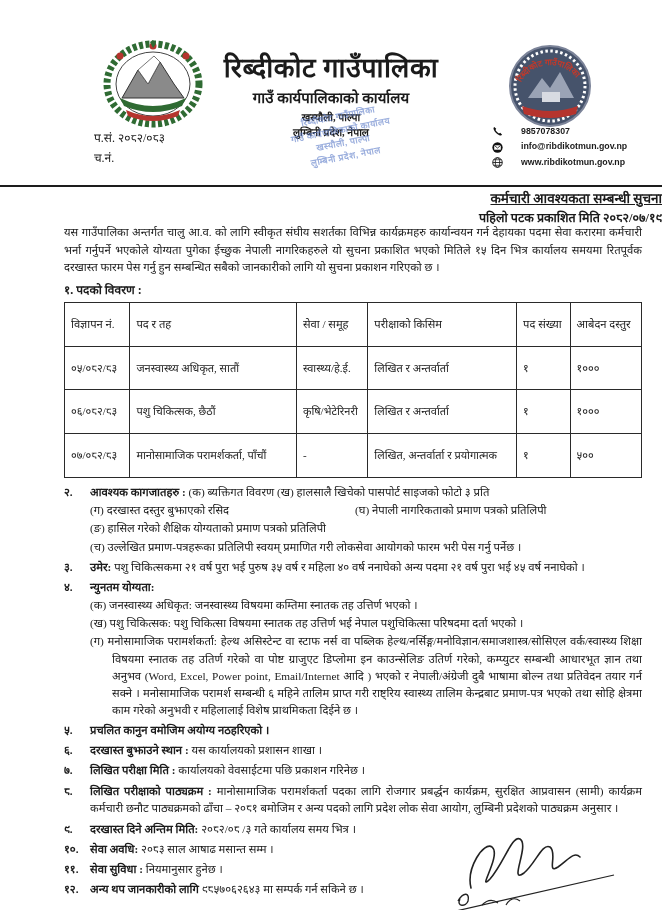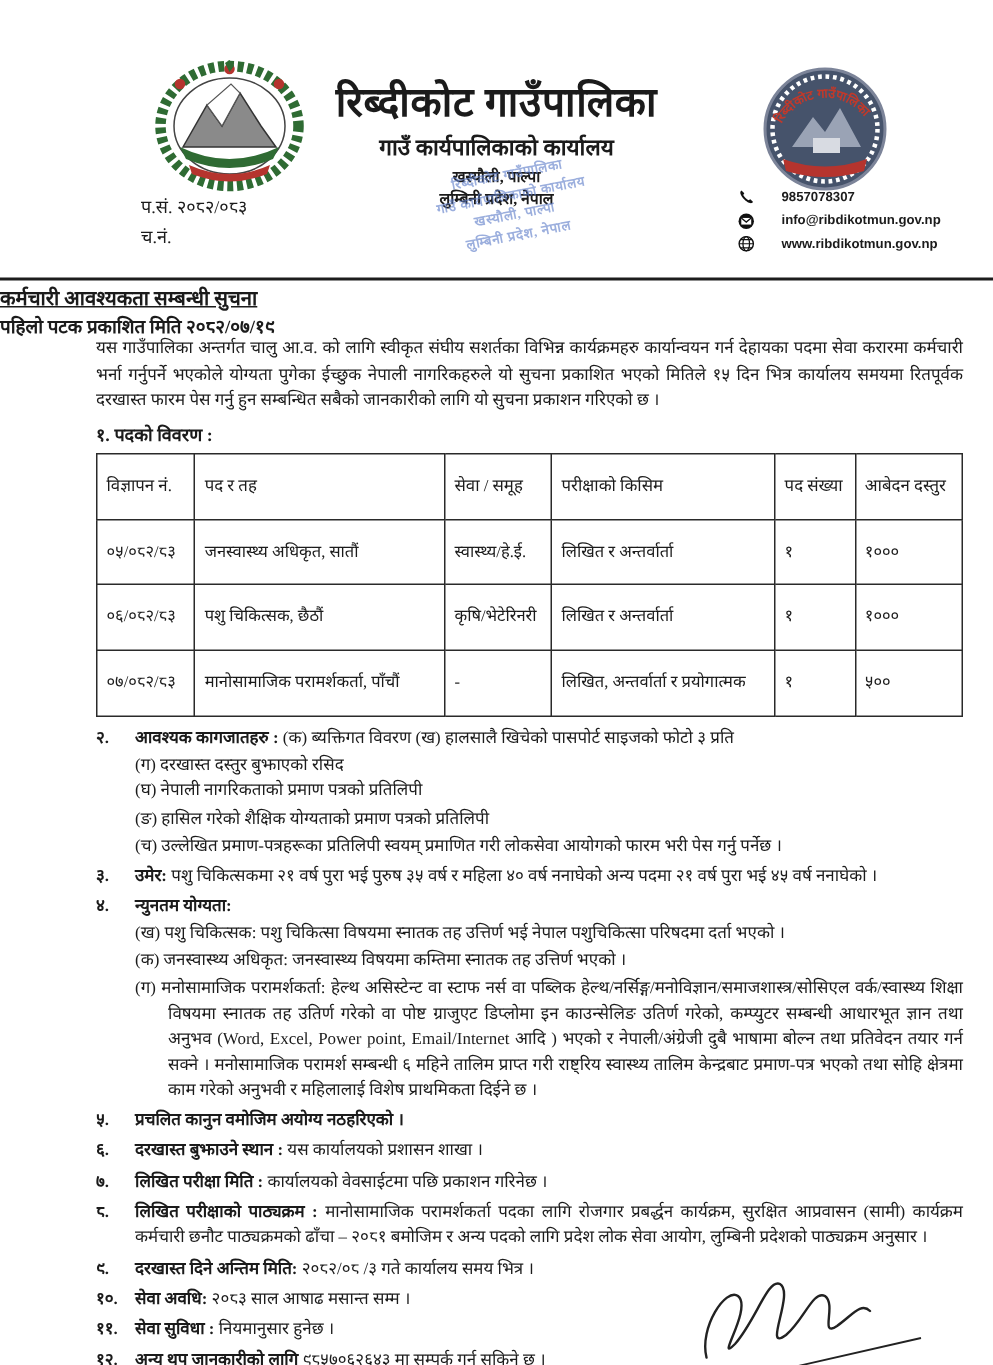--- a/index.html
+++ b/index.html
@@ -21,41 +21,41 @@
   .contacts{position:absolute;left:492px;top:124px;font-size:8.8px;font-weight:700;
             font-family:"Liberation Sans","DejaVu Sans",sans-serif;line-height:1.75;}
   .contact-row{display:flex;align-items:center;gap:18px;white-space:nowrap;}
   .cicon{width:11px;height:11px;flex:0 0 11px;display:inline-block;}
   .stamp{
     position:absolute;left:252px;top:110px;width:180px;text-align:center;
     transform:rotate(-11deg);color:#5f7ec9;opacity:.62;font-size:9px;
     font-weight:700;line-height:1.5;letter-spacing:.5px;pointer-events:none;
   }
   
-  .subject-block{position:absolute;top:189px;left:0;right:0;text-align:left;}
+  .subject-block{position:absolute;top:189px;left:0;right:0;text-align:right;}
   .subject{font-size:13.5px;font-weight:700;text-decoration:underline;}
   .published{font-size:12.5px;font-weight:700;margin-top:2px;}
   .content{position:absolute;top:224px;left:64px;right:20px;}
   .intro{font-size:11.3px;line-height:1.55;text-align:justify;}
   .sec-head{font-size:12px;font-weight:700;margin-top:4px;}
   table.positions{border-collapse:collapse;width:100%;margin-top:4px;font-size:11px;}
   table.positions th,table.positions td{
     border:1.2px solid #2a2a2a;padding:14px 6px;text-align:left;font-weight:400;
     line-height:1.35;vertical-align:middle;
   }
   table.positions th{font-size:11.2px;}
   .c-num{width:11%;} .c-post{width:28%;} .c-serv{width:12%;}
   .c-exam{width:25%;} .c-count{width:9%;text-align:left;} .c-fee{width:12%;}
   .items{margin-top:6px;font-size:11.3px;line-height:1.52;}
   .item{display:flex;margin-top:3px;}
   .item .num{flex:0 0 26px;font-weight:700;}
   .item .body{flex:1;text-align:justify;}
   .lbl{font-weight:700;}
   .subline{margin-top:1px;}
-  .two-col{display:flex;flex-direction:column;}
+  .two-col{display:flex;}
   .two-col .left{flex:0 0 48%;}
   .two-col .right{flex:1;}
   .hang{padding-left:22px;text-indent:-22px;}
   
   .bottom{position:relative;margin-top:4px;}
   .bottom .items-col{width:66%;}
   .signature{position:absolute;right:6px;top:-8px;width:200px;text-align:center;}
   .sig-scribble{display:block;margin:0 auto;}
   .sig-dots{border-bottom:1.5px dotted #333;width:160px;margin:-6px auto 3px auto;}
   .sig-name{font-size:11.5px;margin-top:2px;font-weight:bold;}
@@ -217,22 +217,22 @@
         <div class="body">
           <span class="lbl">उमेर:</span>
           <span>पशु चिकित्सकमा २१ वर्ष पुरा भई पुरुष ३५ वर्ष र महिला ४० वर्ष ननाघेको अन्य पदमा २१ वर्ष पुरा भई ४५ वर्ष ननाघेको ।</span>
         </div>
       </div>
 
       <div class="item">
         <div class="num">४.</div>
         <div class="body">
           <div class="lbl">न्युनतम योग्यता:</div>
+          <div class="subline hang">(क) जनस्वास्थ्य अधिकृत: जनस्वास्थ्य विषयमा कम्तिमा स्नातक तह उत्तिर्ण भएको ।</div>
           <div class="subline hang">(ख) पशु चिकित्सक: पशु चिकित्सा विषयमा स्नातक तह उत्तिर्ण भई नेपाल पशुचिकित्सा परिषदमा दर्ता भएको ।</div>
-          <div class="subline hang">(क) जनस्वास्थ्य अधिकृत: जनस्वास्थ्य विषयमा कम्तिमा स्नातक तह उत्तिर्ण भएको ।</div>
           <div class="subline hang" style="text-align:justify;">(ग) मनोसामाजिक परामर्शकर्ता: हेल्थ असिस्टेन्ट वा स्टाफ नर्स वा पब्लिक हेल्थ/नर्सिङ्ग/मनोविज्ञान/समाजशास्त्र/सोसिएल वर्क/स्वास्थ्य शिक्षा विषयमा स्नातक तह उतिर्ण गरेको वा पोष्ट ग्राजुएट डिप्लोमा इन काउन्सेलिङ उतिर्ण गरेको, कम्प्युटर सम्बन्धी आधारभूत ज्ञान तथा अनुभव (Word, Excel, Power point, Email/Internet  आदि ) भएको र नेपाली/अंग्रेजी दुबै भाषामा बोल्न तथा प्रतिवेदन तयार गर्न सक्ने । मनोसामाजिक परामर्श सम्बन्धी ६ महिने तालिम प्राप्त गरी राष्ट्रिय स्वास्थ्य तालिम केन्द्रबाट प्रमाण-पत्र भएको तथा सोहि क्षेत्रमा काम गरेको अनुभवी र महिलालाई विशेष प्राथमिकता दिईने छ ।</div>
         </div>
       </div>
 
       <div class="item">
         <div class="num">५.</div>
         <div class="body">
           <span class="lbl">प्रचलित कानुन वमोजिम अयोग्य नठहरिएको ।</span>
           <span></span>
         </div>

